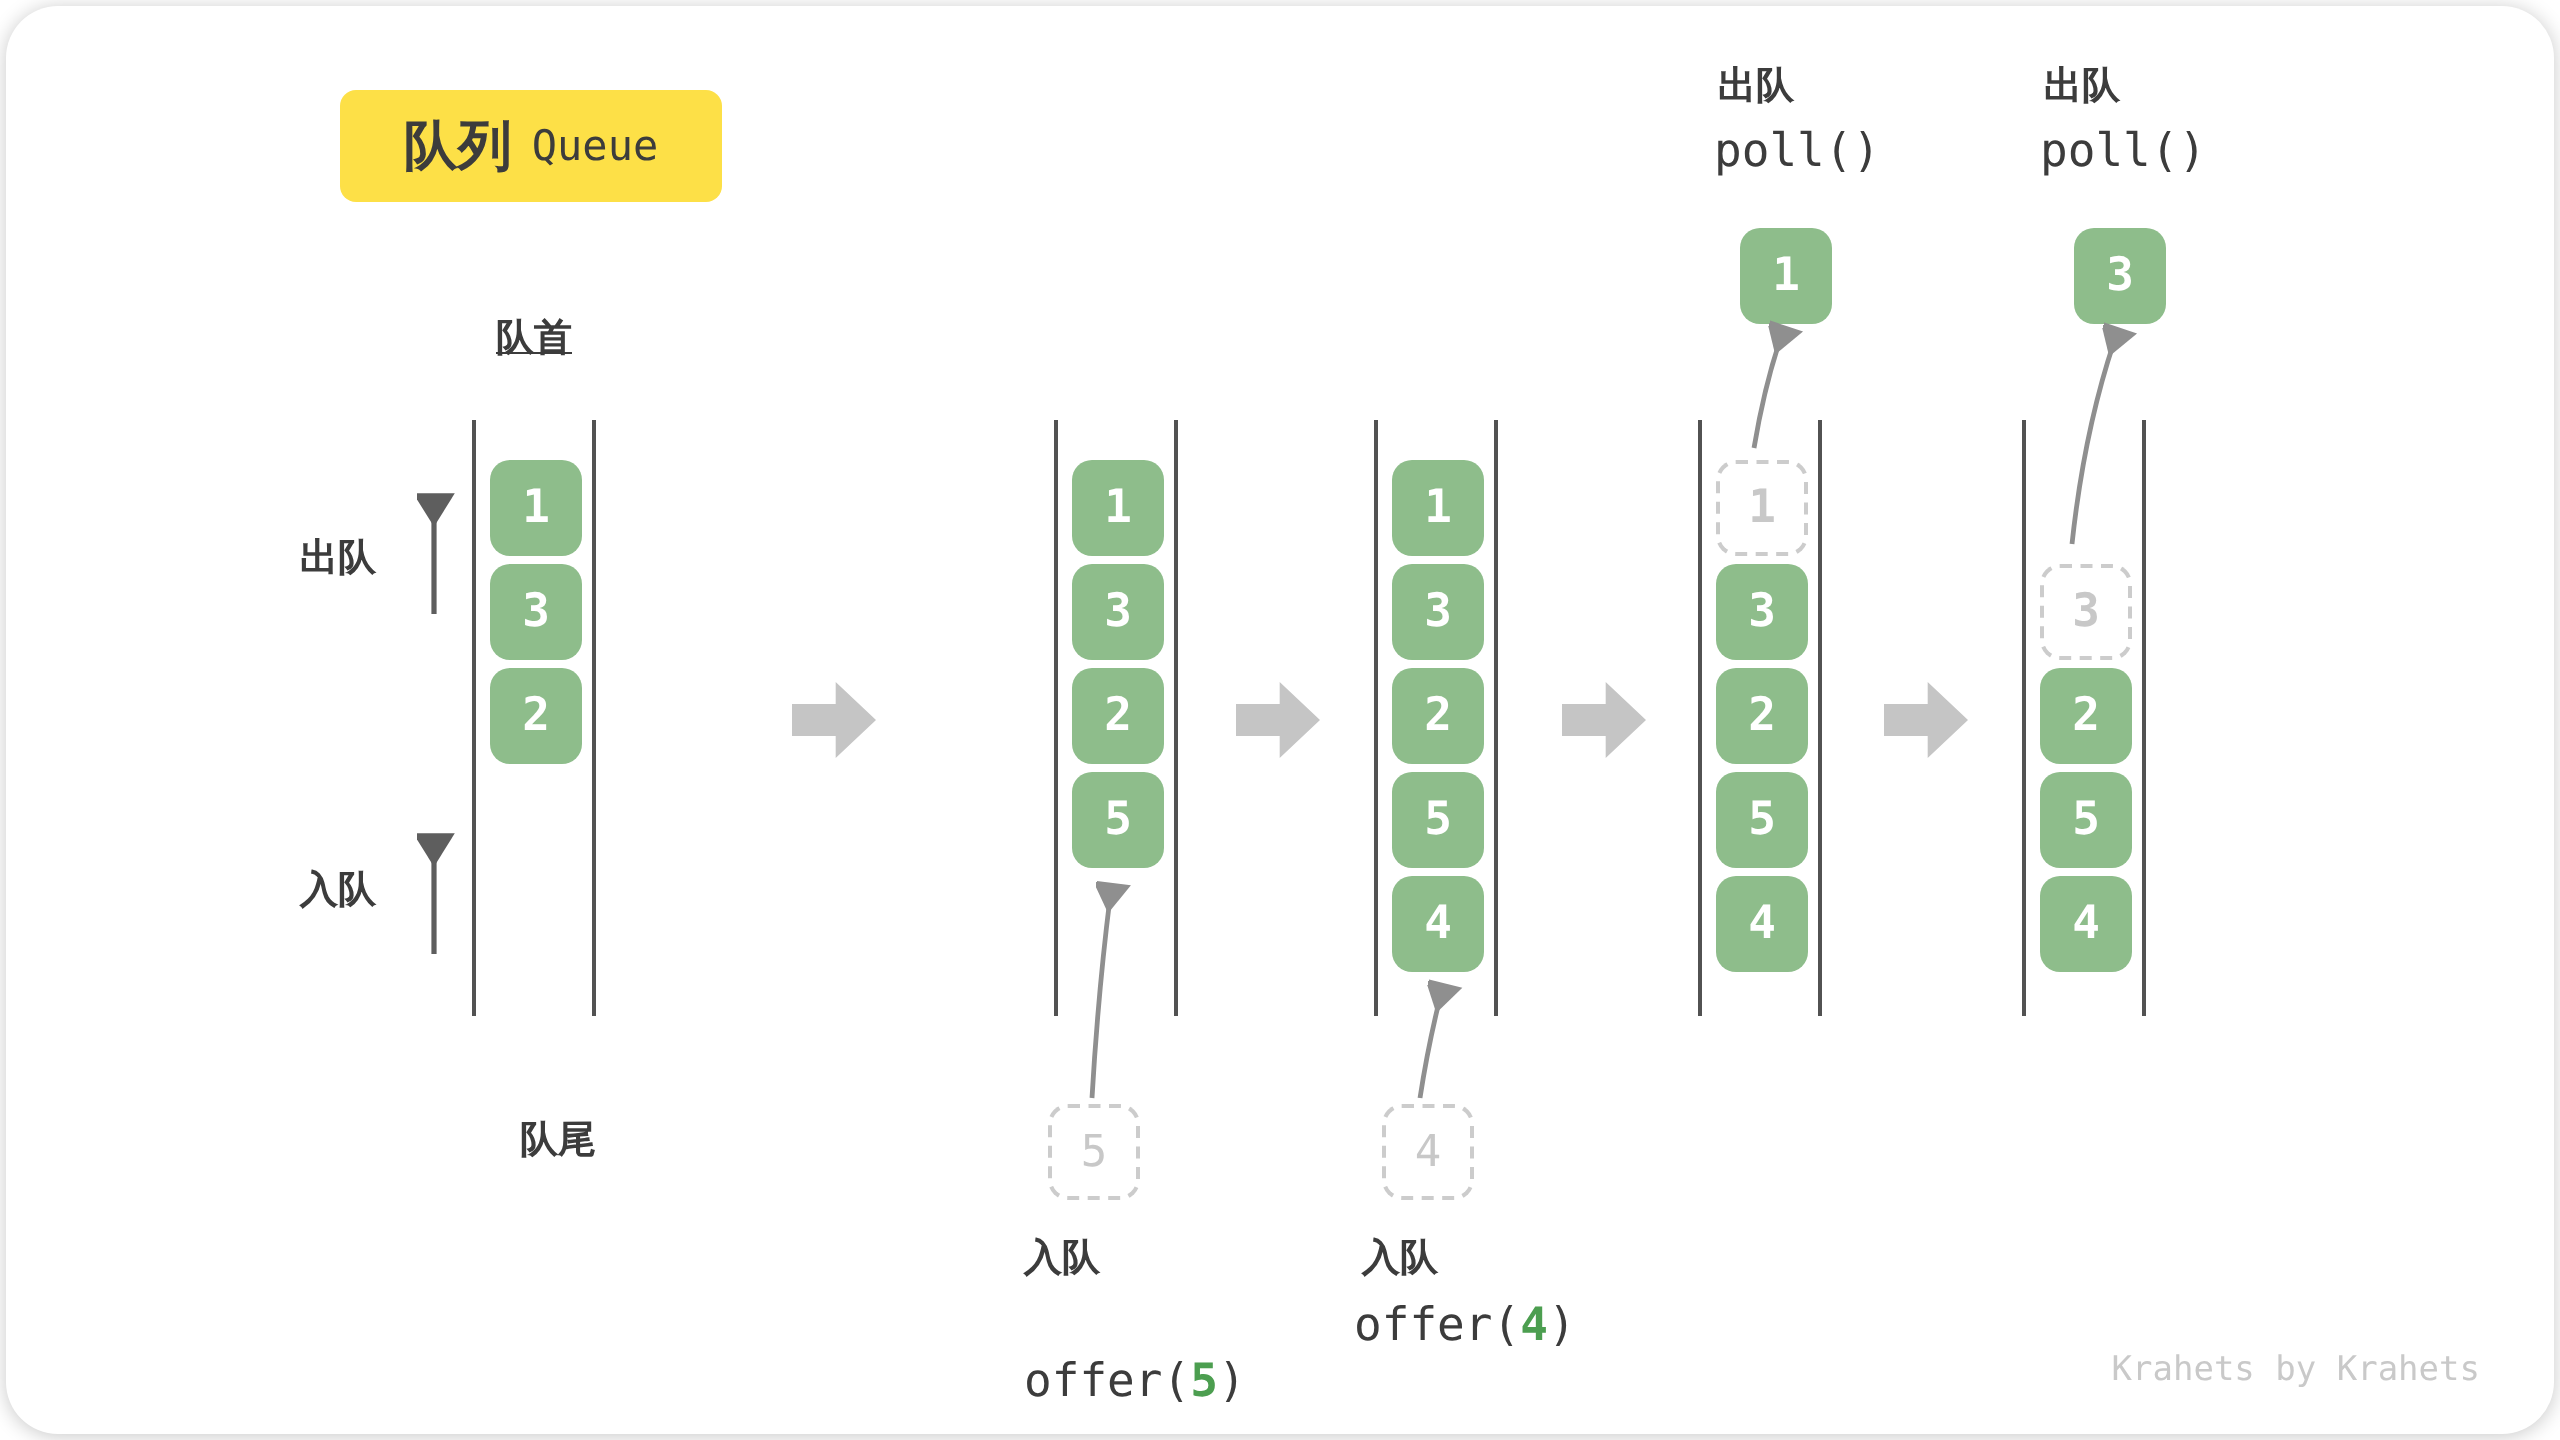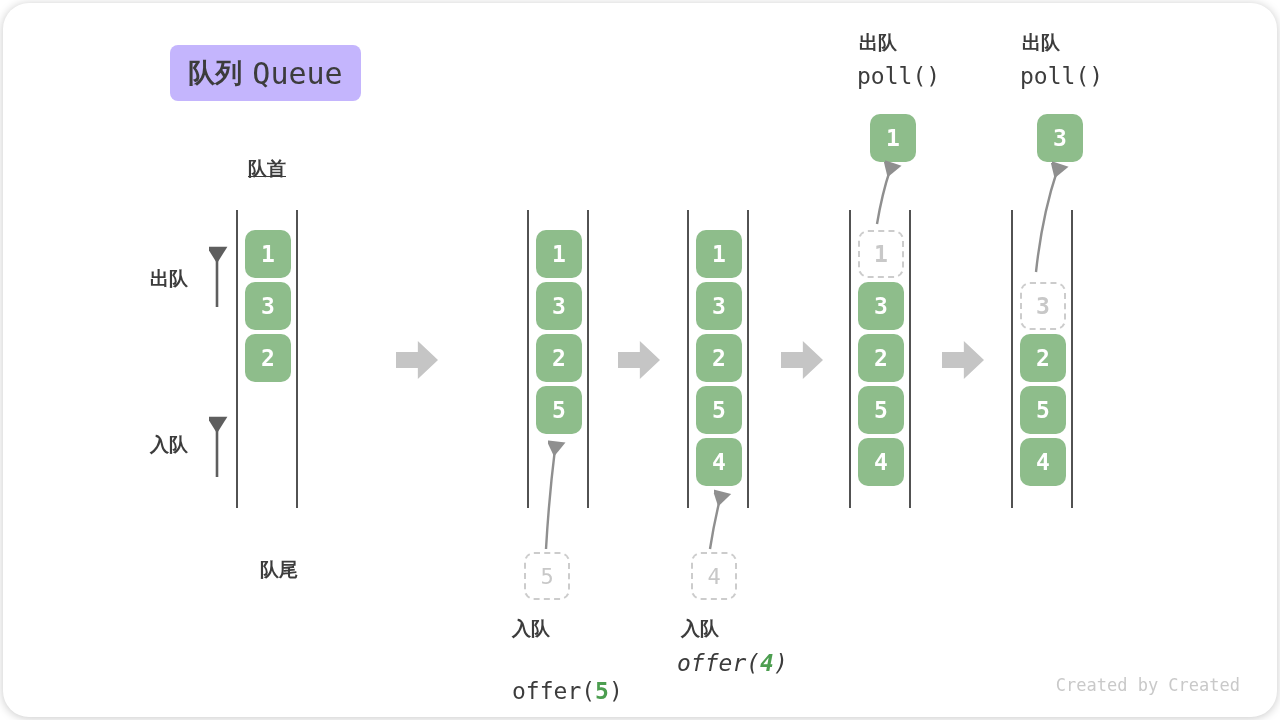--- a/index.html
+++ b/index.html
@@ -1,22 +1,22 @@
 <!DOCTYPE html>
 <html><head>
 <meta charset="utf-8">
 <style>
   html,body{margin:0;padding:0;background:#ffffff;}
   .stage{position:relative;width:1280px;height:720px;font-family:"Liberation Sans",sans-serif;overflow:hidden;}
   .card{position:absolute;left:3px;top:3px;right:3px;bottom:3px;background:#ffffff;border-radius:26px;box-shadow:0 1px 10px rgba(0,0,0,0.22);}
   .abs{position:absolute;}
 
-  .title-box{position:absolute;left:170px;top:45px;width:191px;height:56px;background:#c4b5fd;border-radius:8px;display:flex;align-items:center;justify-content:center;gap:10px;}
+  .title-box{position:absolute;left:170px;top:45px;width:191px;height:56px;background:#fde047;border-radius:8px;display:flex;align-items:center;justify-content:center;gap:10px;}
   .title-zh{font-size:27px;font-weight:bold;color:#3c3c3c;}
-  .title-en{font-family:"DejaVu Sans Mono",monospace;font-size:30px;color:#3c3c3c;}
+  .title-en{font-family:"DejaVu Sans Mono",monospace;font-size:21px;color:#3c3c3c;}
 
   .zh-label{font-size:19px;font-weight:bold;color:#3c3c3c;white-space:nowrap;}
   .col-label{width:62px;text-align:center;}
 
   .queue{position:absolute;top:210px;width:62px;height:298px;border-left:2px solid #525252;border-right:2px solid #525252;box-sizing:border-box;}
   .q1{left:236px;} .q2{left:527px;} .q3{left:687px;} .q4{left:849px;} .q5{left:1011px;}
   .cell{position:absolute;left:7px;width:46px;height:48px;border-radius:10px;display:flex;align-items:center;justify-content:center;font-family:"DejaVu Sans Mono",monospace;font-size:23px;font-weight:bold;box-sizing:border-box;}
   .cell.solid{background:#8ebd8b;color:#ffffff;}
   .cell.dashed{border:2px dashed #cccccc;background:#ffffff;color:#c8c8c8;}
 
@@ -86,21 +86,21 @@
   <div class="flow-arrow" style="left:942px;"></div>
 
   <div class="ghost-box" style="left:524px;top:552px;">5</div>
   <div class="abs zh-label" style="left:512px;top:616px;">入队</div>
   <div class="op-code" style="left:512px;top:650px;margin-top:28px;">
     <span>offer(</span><span class="arg">5</span><span>)</span>
   </div>
 
   <div class="ghost-box" style="left:691px;top:552px;">4</div>
   <div class="abs zh-label" style="left:681px;top:616px;">入队</div>
-  <div class="op-code" style="left:677px;top:650px;font-style:italic;">
+  <div class="op-code" style="left:677px;top:650px;">
     <span>offer(</span><span class="arg">4</span><span>)</span>
   </div>
 
   <div class="abs zh-label" style="left:859px;top:30px;">出队</div>
   <div class="op-code" style="left:857px;top:63px;">poll()</div>
   <div class="popped" style="left:870px;top:114px;">1</div>
 
   <div class="abs zh-label" style="left:1022px;top:30px;">出队</div>
   <div class="op-code" style="left:1020px;top:63px;">poll()</div>
   <div class="popped" style="left:1037px;top:114px;">3</div>
@@ -115,14 +115,14 @@
       </marker>
     </defs>
     <path d="M 217 307 L 217 255" stroke="#5e5e5e" stroke-width="2.6" fill="none" marker-end="url(#m-dark)"></path>
     <path d="M 217 477 L 217 425" stroke="#5e5e5e" stroke-width="2.6" fill="none" marker-end="url(#m-dark)"></path>
     <path d="M 546 549 Q 549 497 555 449" stroke="#8f8f8f" stroke-width="2.4" fill="none" marker-end="url(#m-gray)"></path>
     <path d="M 710 549 Q 714 523 720 499" stroke="#8f8f8f" stroke-width="2.4" fill="none" marker-end="url(#m-gray)"></path>
     <path d="M 877 224 Q 882 194 890 170" stroke="#8f8f8f" stroke-width="2.4" fill="none" marker-end="url(#m-gray)"></path>
     <path d="M 1036 272 Q 1042 216 1057 171" stroke="#8f8f8f" stroke-width="2.4" fill="none" marker-end="url(#m-gray)"></path>
   </svg>
 
-  <div class="watermark">Created by Created</div>
+  <div class="watermark">Krahets by Krahets</div>
 </div>
 
 </body></html>

